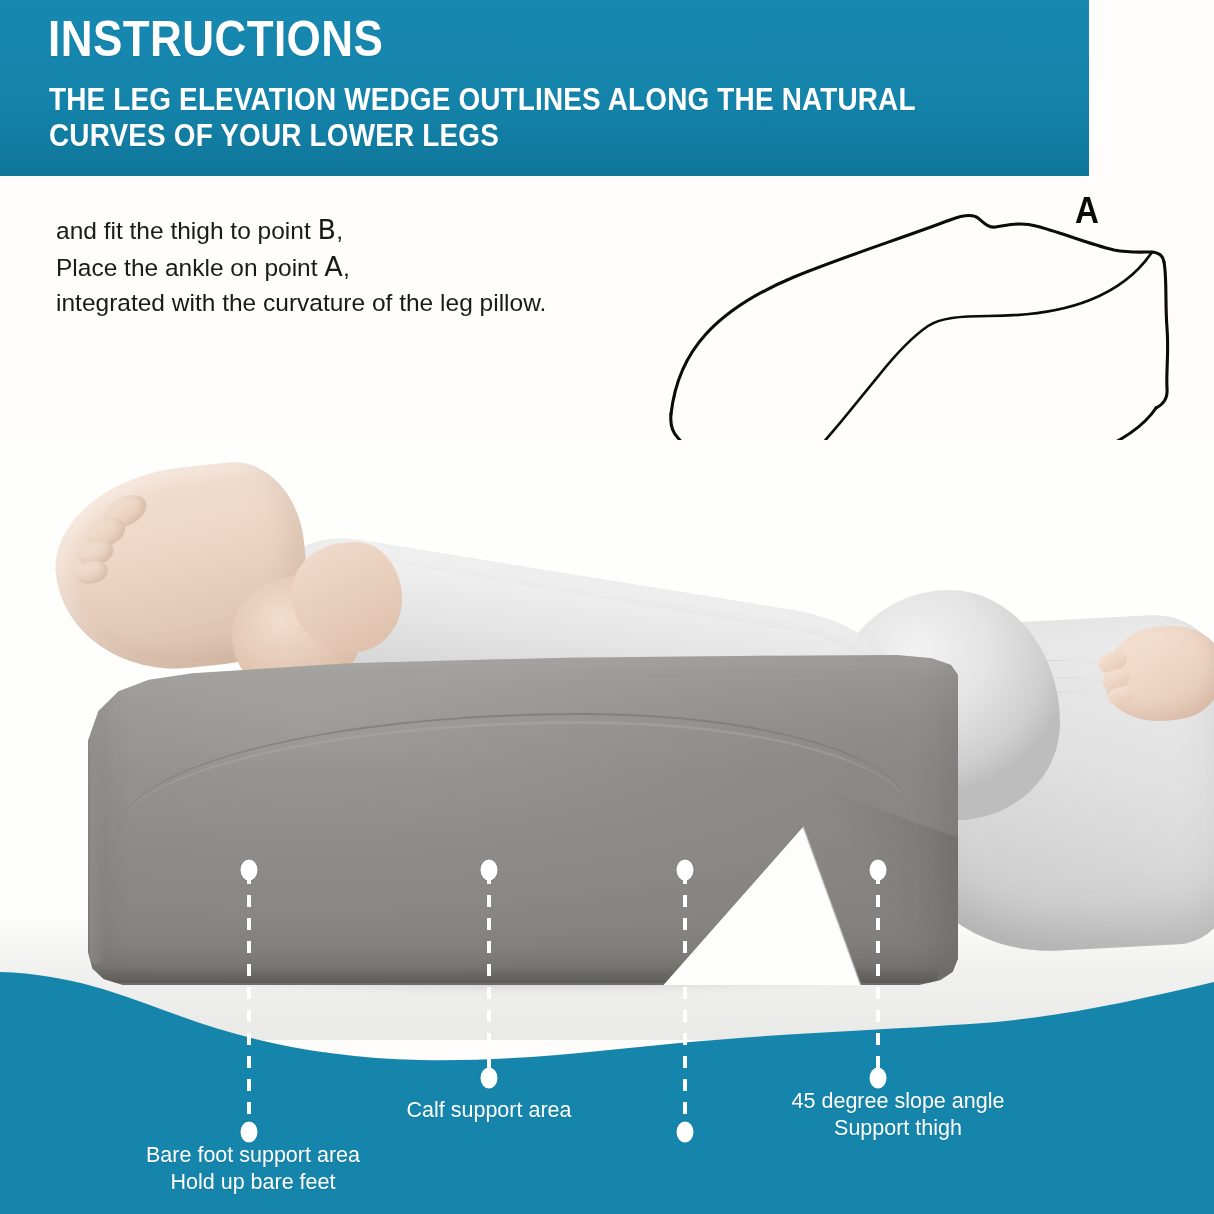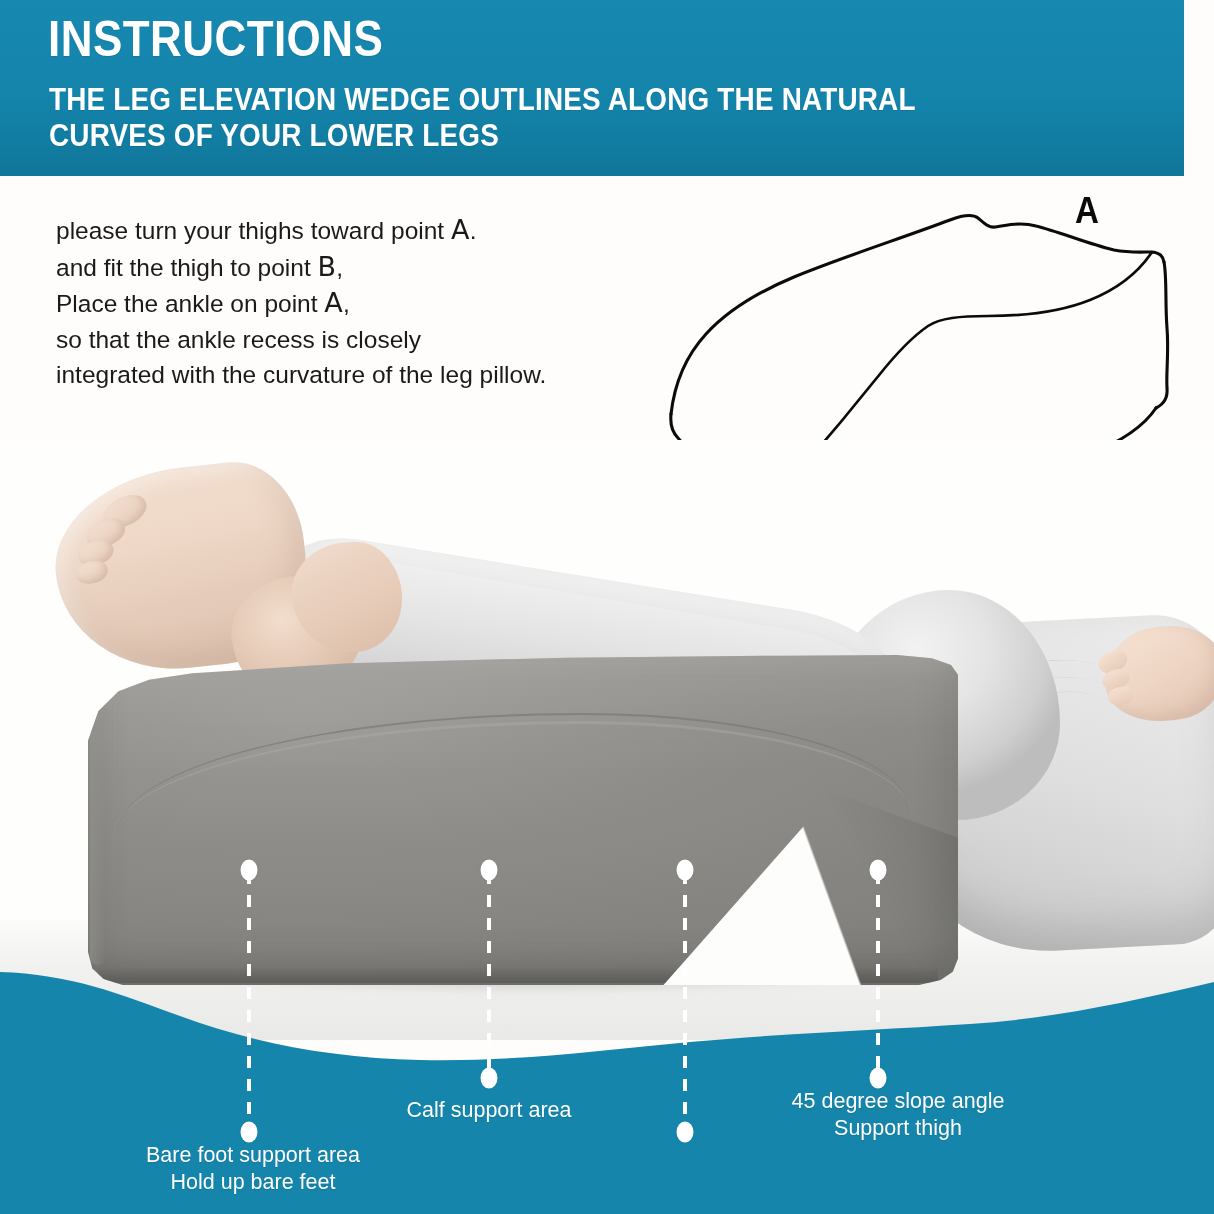--- a/index.html
+++ b/index.html
@@ -8,21 +8,21 @@
     width:1214px;height:1214px;
     background:#fefefc;
     font-family:"Liberation Sans","DejaVu Sans",sans-serif;
     overflow:hidden;
     position:relative;
   }
   #root{position:relative;width:1214px;height:1214px;overflow:hidden;background:#fefdfb;}
 
   
   .header{
-    position:absolute;left:0;top:0;width:1184px;height:176px;
+    position:absolute;left:0;top:0;width:1089px;height:176px;
     background:#1585ac;
     background-image:linear-gradient(180deg,#1788b0 0%,#1484ab 55%,#10769a 100%);
     overflow:hidden;
   }
   .hdr-title{
     position:absolute;left:48px;top:12px;
     font-size:50px;line-height:54px;
     font-weight:700;color:#ffffff;
     letter-spacing:0.5px;
     transform:scaleX(.88);transform-origin:left center;
@@ -237,24 +237,22 @@
 
   <div class="header">
     <div class="hdr-title">INSTRUCTIONS</div>
     <div class="hdr-sub">
       <span>THE LEG ELEVATION WEDGE OUTLINES ALONG THE NATURAL</span>
       <span>CURVES OF YOUR LOWER LEGS</span>
     </div>
   </div>
 
   <div class="instr">
-    <span class="ln"><span>please turn your thighs toward point </span><span class="pt">A</span><span>.</span></span>
     <span class="ln"><span>and fit the thigh to point </span><span class="pt">B</span><span>,</span></span>
     <span class="ln"><span>Place the ankle on point </span><span class="pt">A</span><span>,</span></span>
-    <span class="ln"><span>so that the ankle recess is closely</span></span>
     <span class="ln"><span>integrated with the curvature of the leg pillow.</span></span>
   </div>
 
   <div class="diagram">
     <svg viewBox="0 0 560 340" fill="none" xmlns="http://www.w3.org/2000/svg">
 
       <path d="M31 232 C34 206 44 176 66 152 C88 128 118 110 154 95
                C200 76 262 56 310 38 C326 32 334 33 338 36
                C344 41 349 46 355 45 C366 43 382 40 396 44
                C420 50 448 62 474 68 C490 71 502 70 510 70

